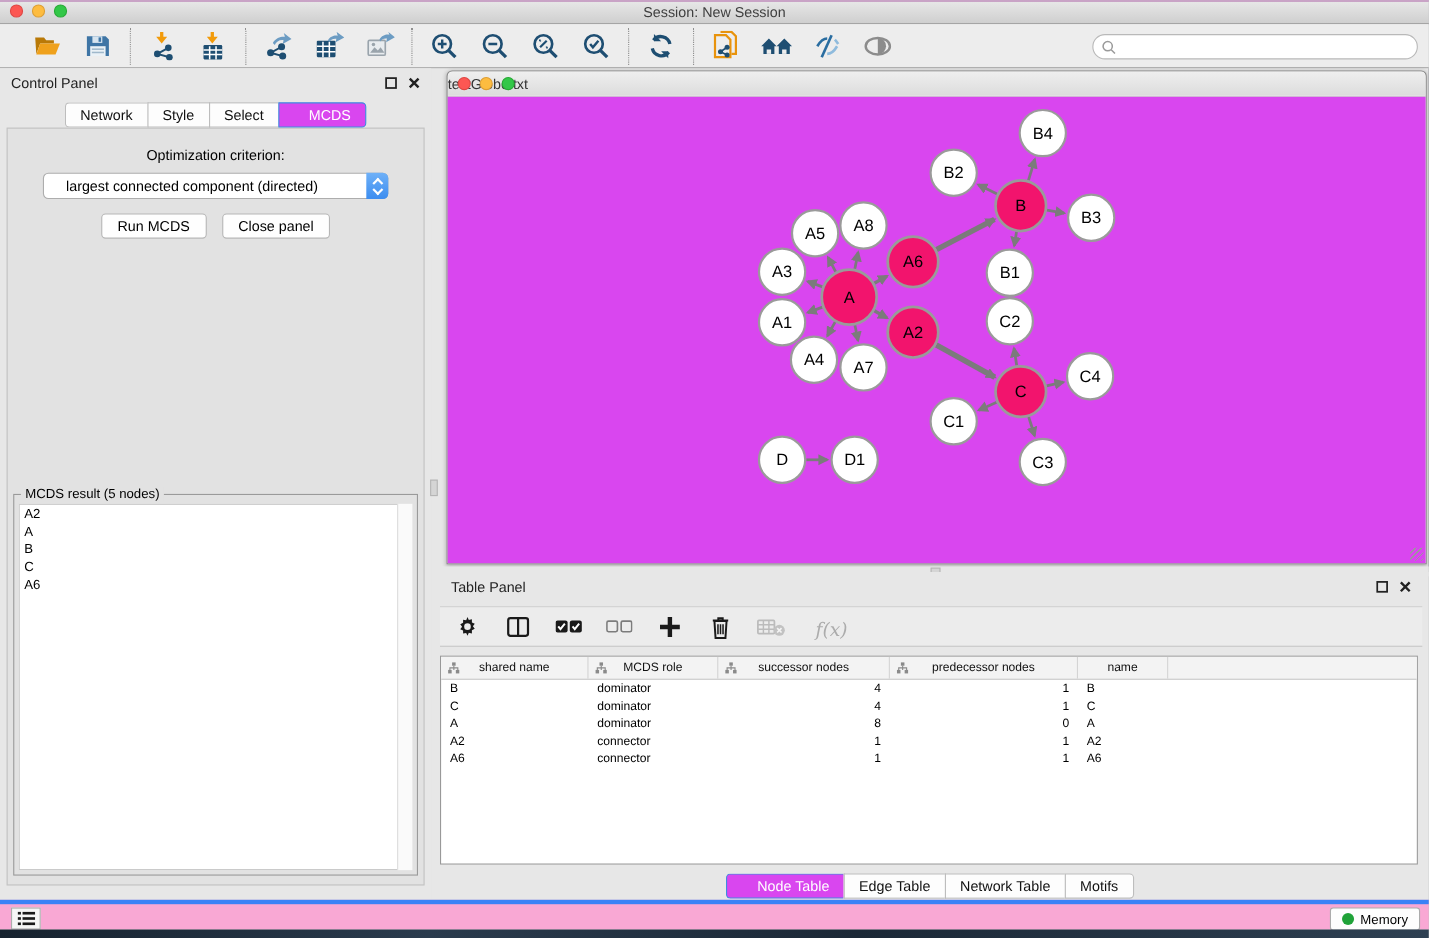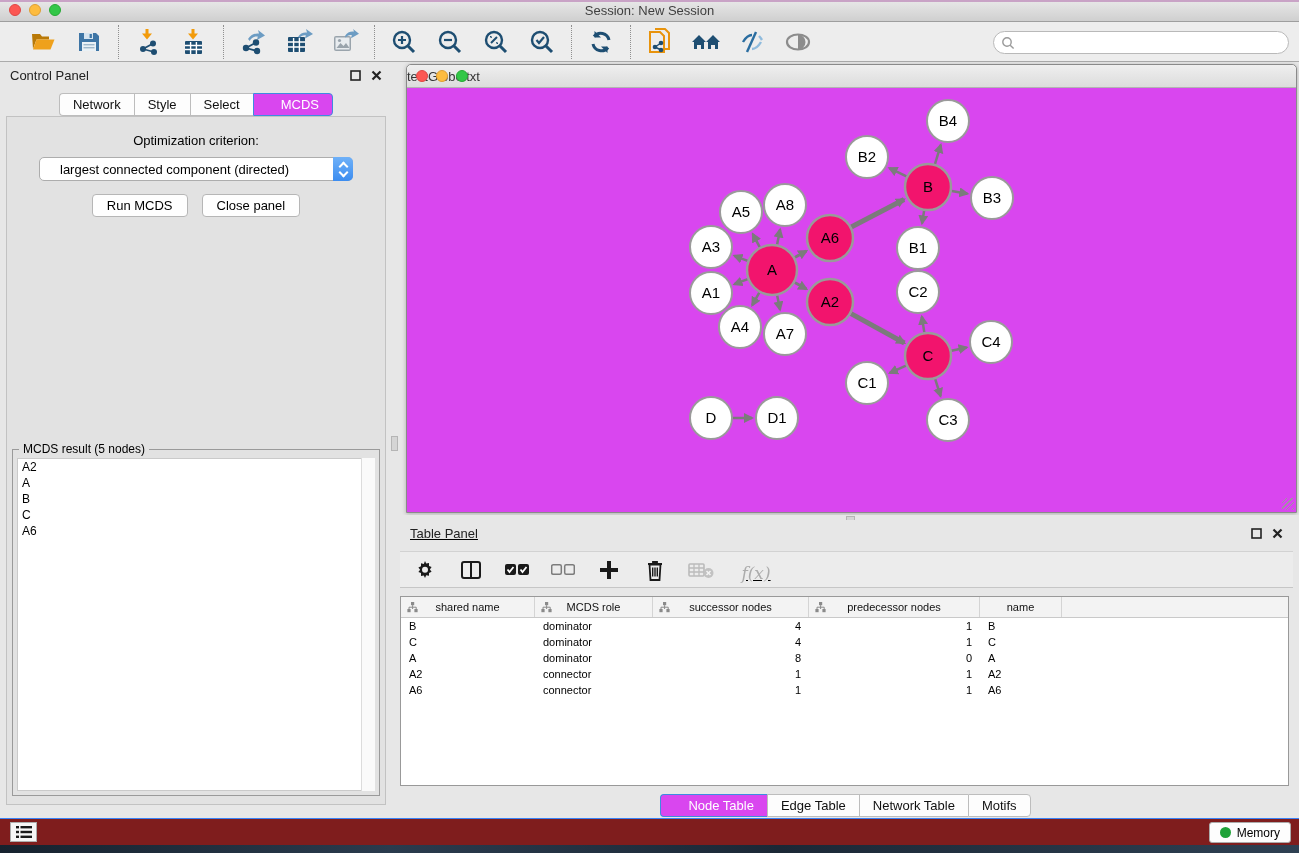--- a/index.html
+++ b/index.html
@@ -73,38 +73,38 @@
   .net-titlebar .lights { top:5px; }
   .net-titlebar .title { width:100%; font-size:13px; color:#333; }
   .net-canvas { position:absolute; top:23px; left:0; right:0; bottom:0; background:#d946ef; }
   .resize-grip { position:absolute; right:2px; bottom:2px; width:12px; height:12px; cursor:nwse-resize;
     background:repeating-linear-gradient(135deg, transparent 0 3px, #9a9a9a 3px 4px); }
 
   .hdivider { position:absolute; left:0; right:0; top:453px; height:9px; background:#E7E7E7; }
   .hdivider .handle { position:absolute; left:50%; top:1px; width:9px; height:6px; background:#D5D5D5; border:1px solid #B5B5B5; }
 
   
-  .table-panel { position:absolute; left:0; right:0; top:458px; bottom:0; background:#E7E7E7;text-decoration:underline; }
+  .table-panel { position:absolute; left:0; right:0; top:458px; bottom:0; background:#E7E7E7; }
   .tp-toolbar { margin:5px 6px 0 8px; height:37px; background:#ECECEC; border-top:1px solid #D2D2D2;
     border-bottom:1px solid #C6C6C6; display:flex; align-items:center; gap:20px; padding-left:12px; }
   .tp-btn { display:flex; align-items:center; justify-content:center; width:26px; height:26px; cursor:pointer; }
   .fx { font-family:"DejaVu Serif", serif; font-style:italic; font-size:17px; color:#ACACAC; }
   .table-box { position:absolute; left:8px; right:10px; top:76px; height:190px; background:#fff; border:1px solid #999; overflow:hidden; }
   .thead { display:flex; height:21px; background:#F3F3F3; border-bottom:1px solid #C9C9C9; }
   .th { display:flex; align-items:center; justify-content:center; position:relative; font-size:11px; color:#111;
     border-right:1px solid #D4D4D4; cursor:pointer; flex-shrink:0; }
   .th .col-icon { position:absolute; left:6px; top:5px; }
   .th.filler { flex:1; border-right:none; cursor:default; }
   .tr { display:flex; height:16px; align-items:center; cursor:pointer; }
   .td { font-size:11px; color:#000; flex-shrink:0; padding:0 8px; white-space:nowrap; }
   .td.right { text-align:right; }
   .tp-tabs { position:absolute; left:0; right:0; top:274px; display:flex; justify-content:center; }
 
   
-  .statusbar { position:absolute; left:0; right:0; bottom:8px; height:27px; background:#7f1d1d; border-top:1px solid #3b82f6; }
+  .statusbar { position:absolute; left:0; right:0; bottom:8px; height:27px; background:#f9a8d4; border-top:4px solid #3b82f6; }
   .list-btn { position:absolute; left:10px; top:3px; width:27px; height:20px; background:#F6F6F6; border:1px solid #ADADAD;
     display:flex; align-items:center; justify-content:center; cursor:pointer; }
   .memory-btn { position:absolute; right:8px; top:3px; height:21px; background:#FDFDFD; border:1px solid #ABABAB;
     border-radius:3px; display:flex; align-items:center; gap:6px; padding:0 10px; cursor:pointer; }
   .memory-dot { width:11px; height:11px; border-radius:50%; background:#1FA238; }
   .memory-btn span { font-size:12px; color:#000; }
   .desktop-strip { position:absolute; left:0; right:0; bottom:0; height:8px;
     background:linear-gradient(90deg,#16222E,#2A3B4D 30%,#1B2836 60%,#2E4052); }
 
   svg text { user-select:none; }

